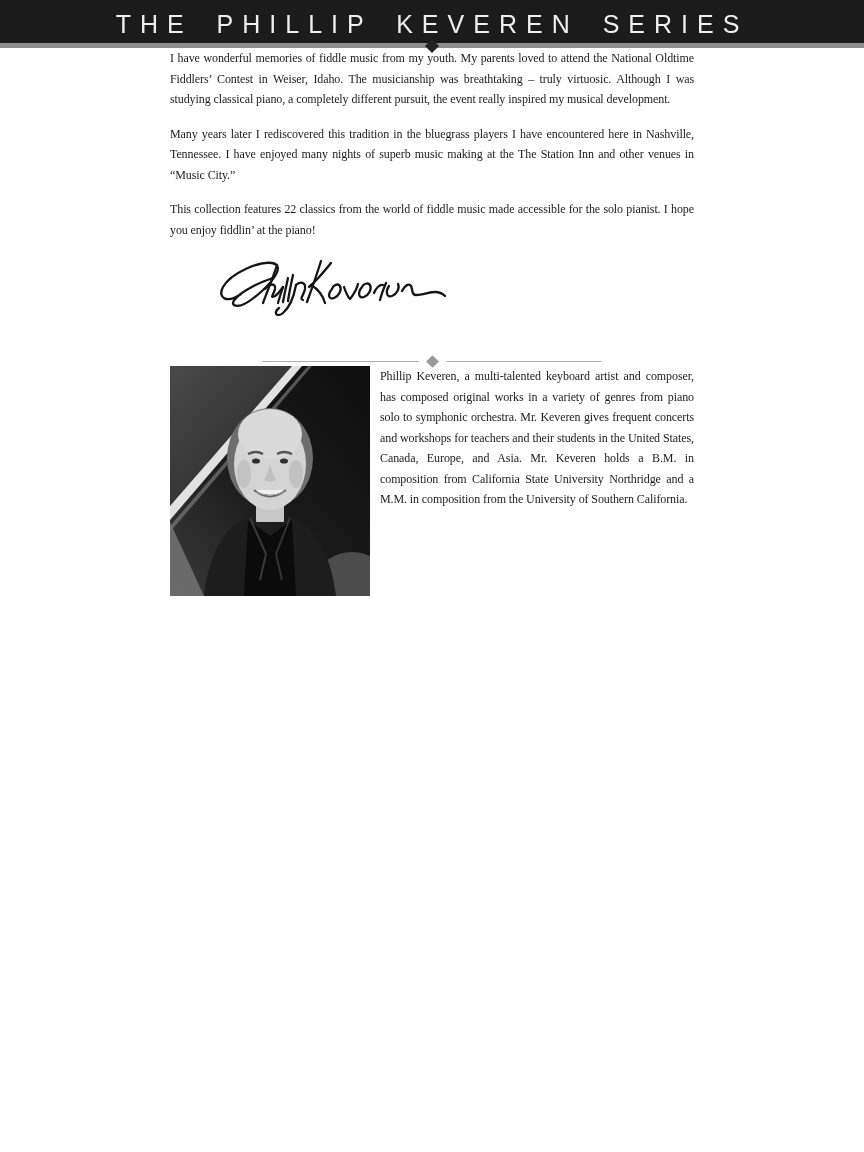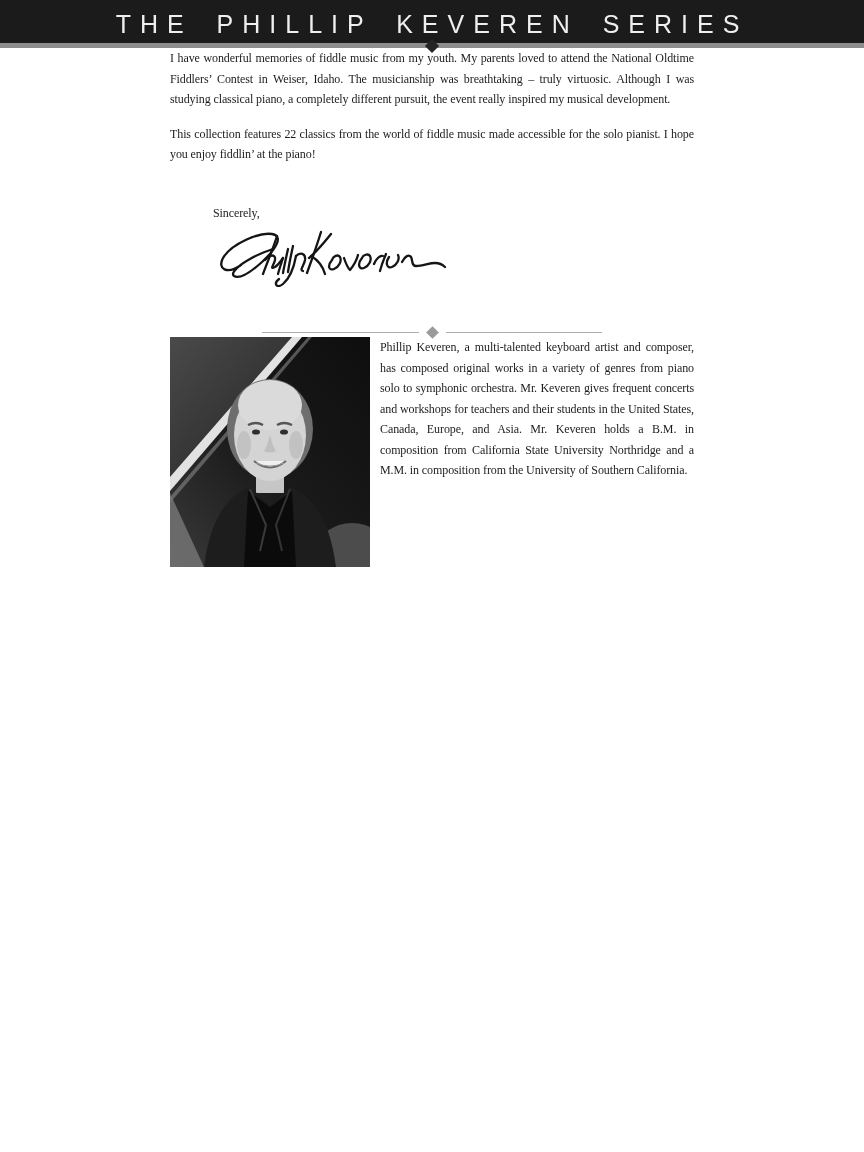--- a/index.html
+++ b/index.html
@@ -125,22 +125,22 @@
   <div class="series-title">THE PHILLIP KEVEREN SERIES</div>
 </header>
 <div class="series-rule">
   <span class="rule-diamond"></span>
 </div>
 
 <main class="content">
 
   <section>
     <p>I have wonderful memories of fiddle music from my youth. My parents loved to attend the National Oldtime Fiddlers’ Contest in Weiser, Idaho. The musicianship was breathtaking – truly virtuosic. Although I was studying classical piano, a completely different pursuit, the event really inspired my musical development.</p>
+    <p>Many years later I rediscovered this tradition in the bluegrass players I have encountered here in Nashville, Tennessee. I have enjoyed many nights of superb music making at the The Station Inn and other venues in “Music City.”</p>
     <p>This collection features 22 classics from the world of fiddle music made accessible for the solo pianist. I hope you enjoy fiddlin’ at the piano!</p>
-    <p class="closing">Sincerely,</p>
 
     <div class="signature" aria-label="Phillip Keveren">
       <svg viewBox="0 0 232 62" xmlns="http://www.w3.org/2000/svg">
         <g fill="none" stroke="#151515" stroke-width="2.3" stroke-linecap="round" stroke-linejoin="round">
 
           <path d="M26 40 C12 50 2 44 8 33 C16 19 44 7 57 9 C69 11 61 24 47 37 C37 46 25 55 19 51 C15 48 24 40 35 34 C43 29 52 26 58 24"></path>
 
           <path d="M62 11 C58 24 52 38 48 49"></path>
           <path d="M50 35 C55 29 61 29 60 35 C59 40 54 45 60 42 C63 40 66 36 68 33"></path>
           <path d="M68 33 C66 39 64 45 63 49"></path>

